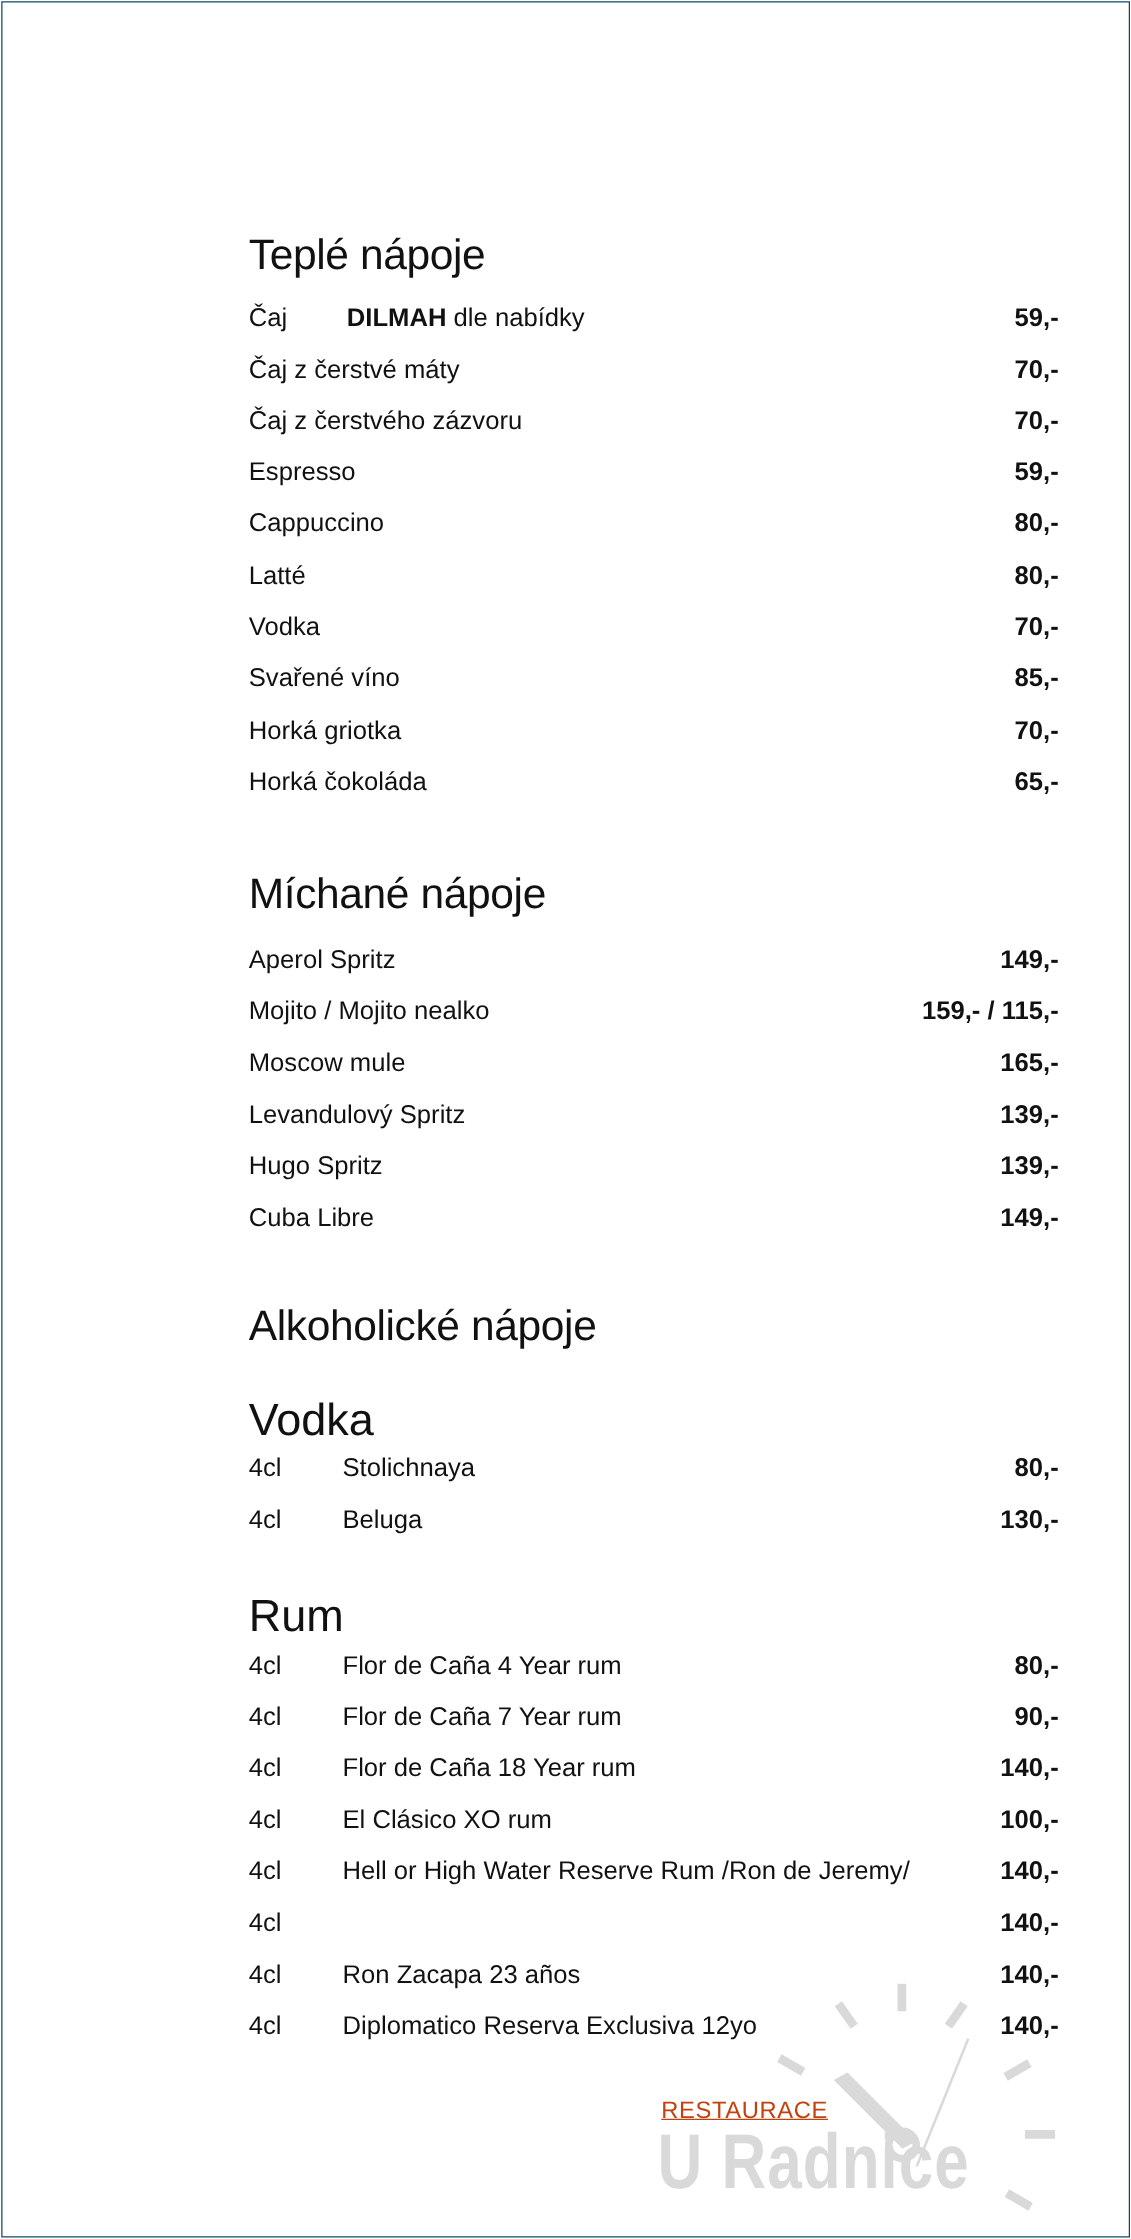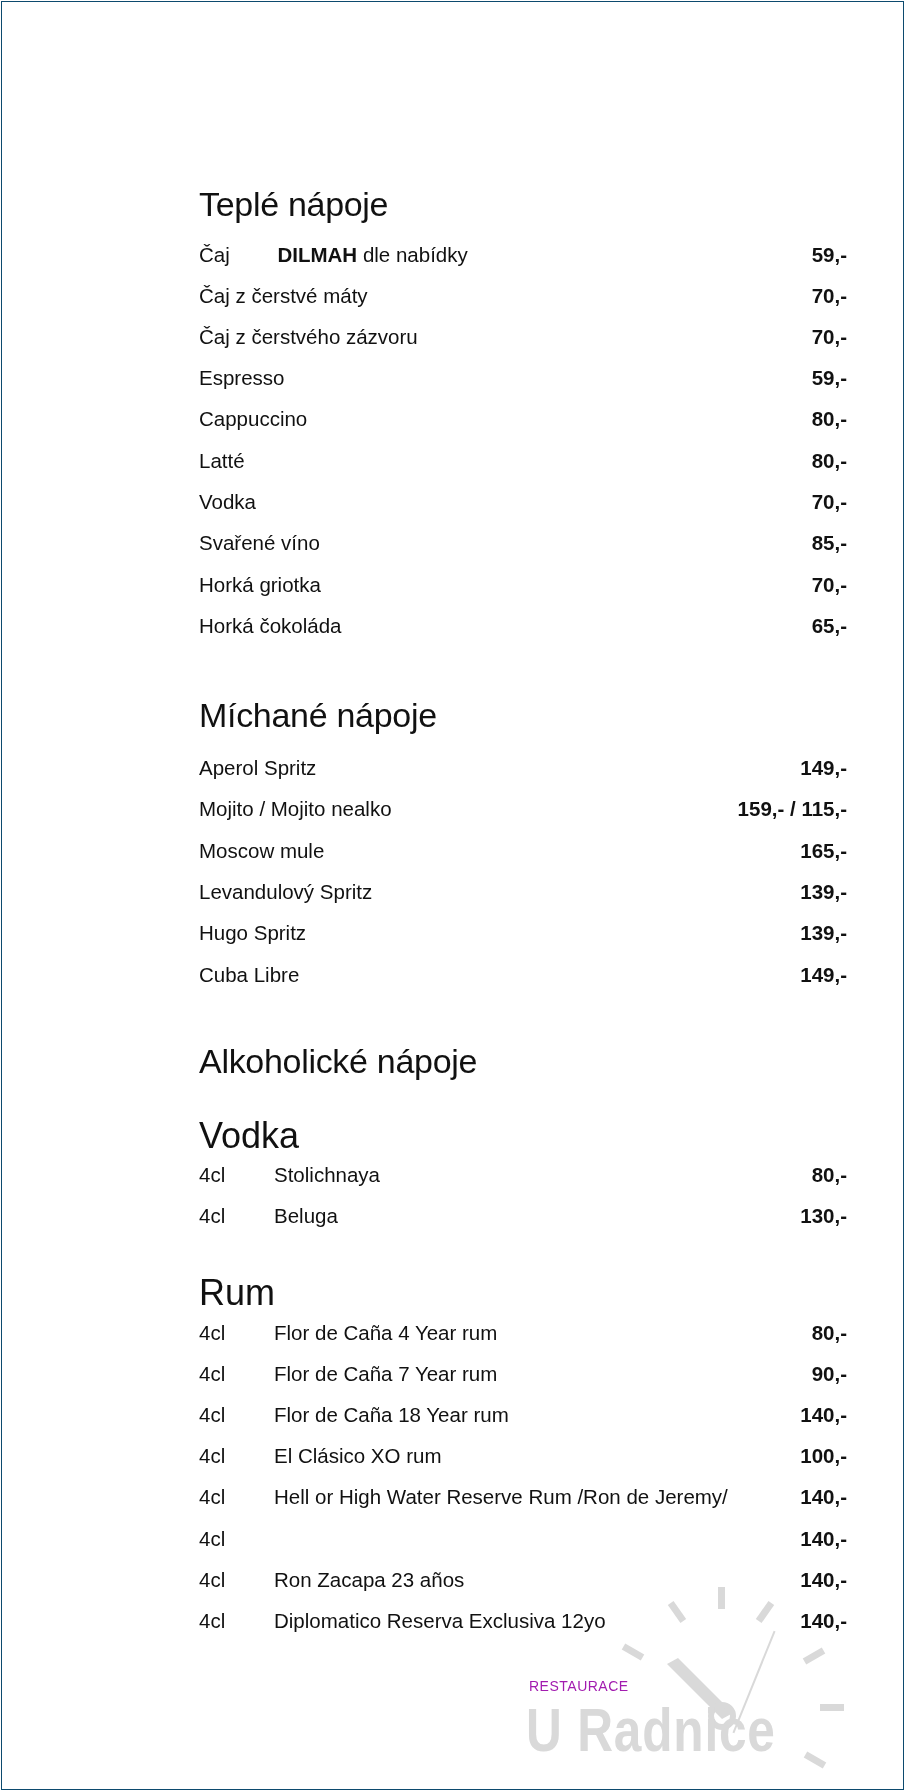--- a/index.html
+++ b/index.html
@@ -160,16 +160,16 @@
         <rect x="-3.5" y="-11" width="7" height="22" transform="translate(292,74) rotate(60)"></rect>
         <rect x="298" y="122" width="24" height="7"></rect>
         <rect x="-3.5" y="-11" width="7" height="22" transform="translate(293,178) rotate(-60)"></rect>
 
         <path d="M145 82 L156 76 L211 131 L200 137 Z"></path>
 
         <rect x="-1" y="-55" width="2" height="110" transform="translate(232,100) rotate(22)"></rect>
       </g>
       <circle cx="200" cy="134" r="11" fill="none" stroke="#d9d9d9" stroke-width="6"></circle>
     </svg>
-    <div style="position:absolute; left:7px; top:96px; font-size:14px; color:#a21caf; letter-spacing:0.5px;">RESTAURACE</div>
+    <div style="position:absolute; left:7px; top:96px; font-size:19px; color:#c2410c; letter-spacing:0.5px;text-decoration:underline;">RESTAURACE</div>
     <div style="position:absolute; left:4px; top:112px; font-size:62px; font-weight:bold; color:#d9d9d9; transform:scaleX(0.8); transform-origin:left top; letter-spacing:1px;">U Radnice</div>
   </div>
 </div>
 
 </body></html>

